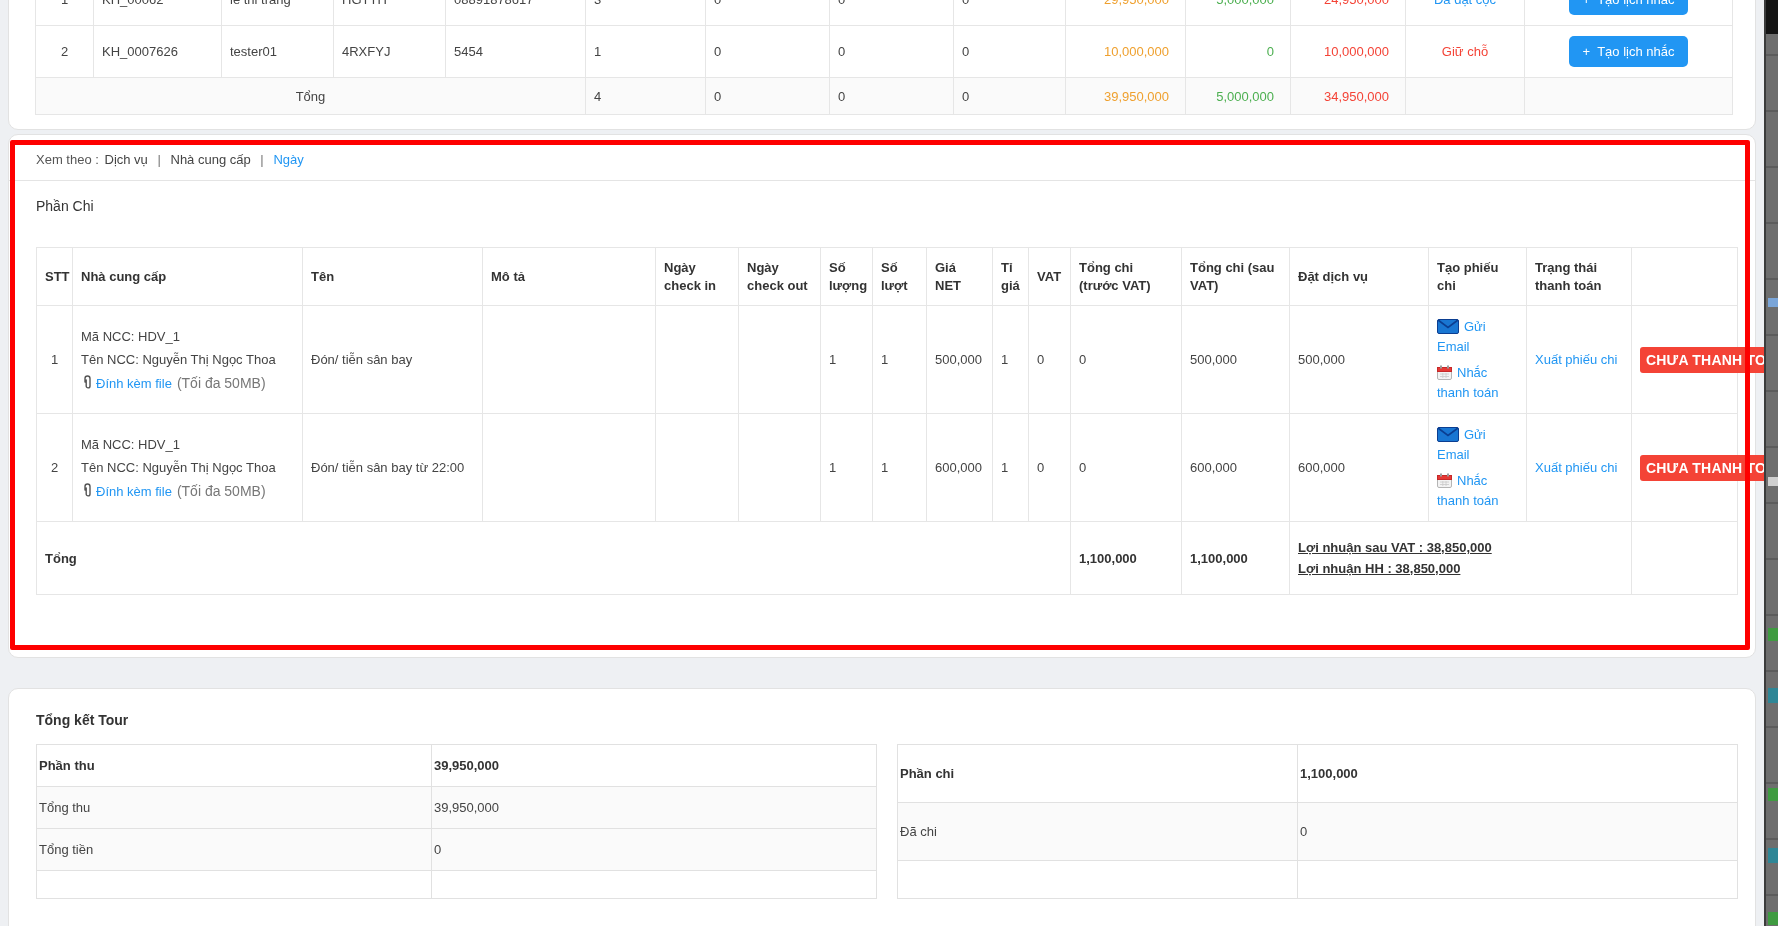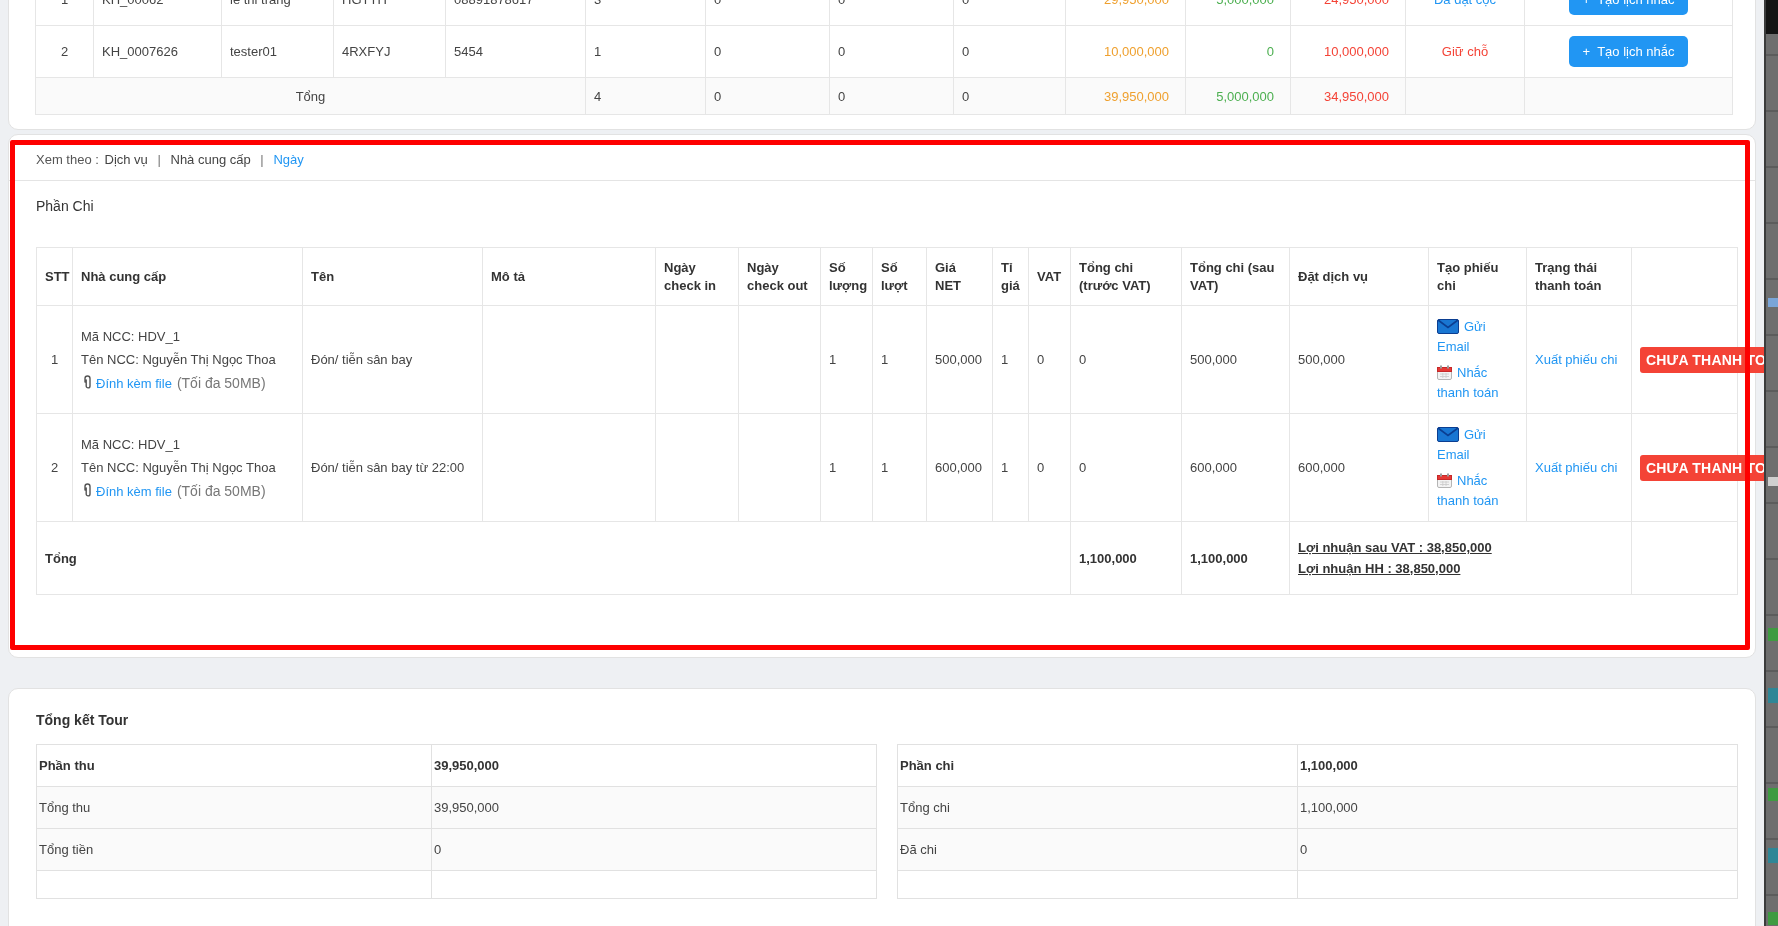--- a/index.html
+++ b/index.html
@@ -381,24 +381,20 @@
       <colgroup>
           <col style="width:400px">
           <col style="width:440px">
         </colgroup>
       <tbody>
         <tr class="head">
           <td>Phần chi</td>
           <td>1,100,000</td>
         </tr>
         <tr>
-          <td>Tổng chi</td>
-          <td>1,100,000</td>
-        </tr>
-        <tr>
           <td>Đã chi</td>
           <td>0</td>
         </tr>
         <tr class="partial">
             <td></td>
             <td></td>
           </tr>
       </tbody>
     </table>
 

